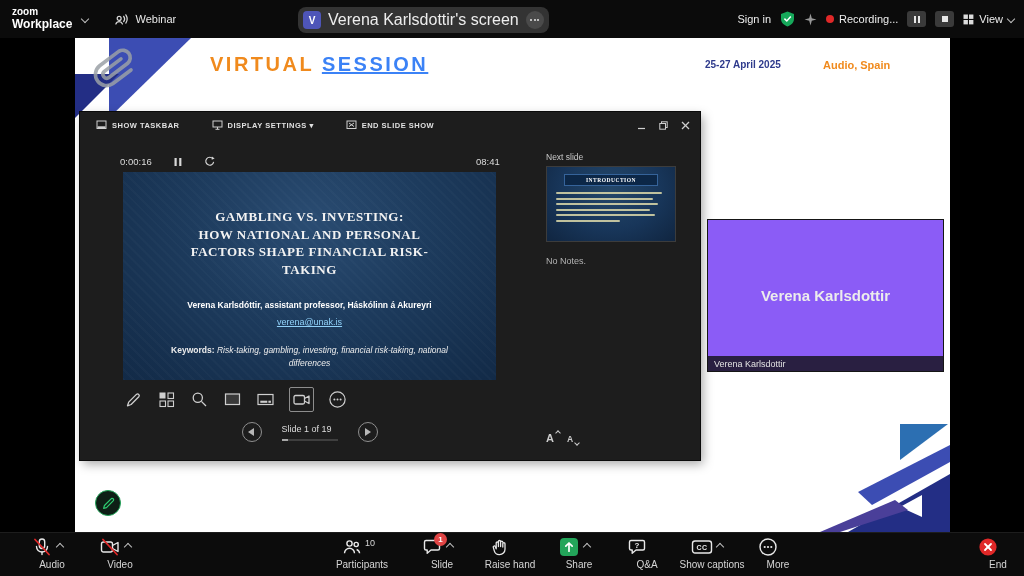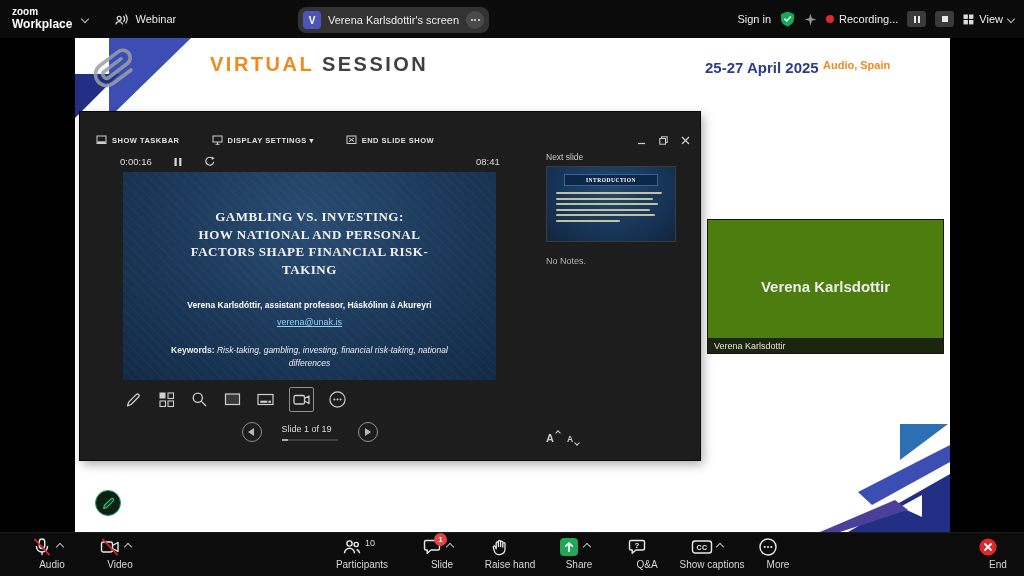--- a/index.html
+++ b/index.html
@@ -15,48 +15,48 @@
   .tb-left { display:flex; align-items:center; gap:10px; padding-left:12px; }
   .logo { display:flex; flex-direction:column; line-height:1.05; }
   .logo .l1 { font-size:10px; font-weight:700; color:#fff; }
   .logo .l2 { font-size:12px; font-weight:700; color:#fff; }
   .caret { display:inline-block; width:6px; height:6px; border-left:1.5px solid #bdbdbd; border-top:1.5px solid #bdbdbd; }
   .caret.down { transform:rotate(-135deg); }
   .caret.up { transform:rotate(45deg); }
   .webinar { display:flex; align-items:center; gap:6px; margin-left:16px; color:#e8e8e8; font-size:11px; }
   .pill { position:absolute; left:298px; top:7px; height:26px; background:#333333; border-radius:8px; display:flex; align-items:center; gap:7px; padding:0 5px 0 5px; }
   .pill .avatar { width:18px; height:18px; border-radius:4px; background:#4e55b8; color:#fff; font-size:10px; font-weight:700; display:flex; align-items:center; justify-content:center; }
-  .pill .plabel { font-size:11px; color:#ededed; white-space:nowrap; }
+  .pill .plabel { font-size:16px; color:#ededed; white-space:nowrap; }
   .pill .pmore { width:18px; height:18px; border-radius:50%; background:#4a4a4a; display:flex; align-items:center; justify-content:center; gap:1.5px; }
   .dot2 { width:2px; height:2px; border-radius:50%; background:#e5e5e5; }
   .tb-right { position:absolute; right:10px; top:0; height:38px; display:flex; align-items:center; gap:9px; }
   .signin { font-size:11px; color:#ededed; }
   .recwrap { display:flex; align-items:center; gap:5px; }
   .recdot { width:8px; height:8px; border-radius:50%; background:#e02828; }
   .rectext { font-size:11px; color:#ededed; }
   .recbtn { width:19px; height:16px; border-radius:3px; background:#3a3a3a; display:flex; align-items:center; justify-content:center; gap:2px; }
   .pbars { width:2px; height:7px; background:#e8e8e8; }
   .stopsq { width:6px; height:6px; background:#e8e8e8; }
   .viewwrap { display:flex; align-items:center; gap:5px; }
   .viewtext { font-size:11px; color:#ededed; }
 
   
   .stage { position:absolute; left:75px; top:38px; width:875px; height:494px; background:#ffffff; }
   .banner-title { position:absolute; left:135px; top:15px; font-size:20px; font-weight:800; letter-spacing:2.5px; white-space:nowrap; }
   .banner-title .orange { color:#f08a1d; }
-  .banner-title .navy { color:#404040; }
-  .banner-dates { position:absolute; left:630px; top:21px; font-size:15px; font-weight:700; color:#2e3a8c; }
+  .banner-title .navy { color:#3b82f6;text-decoration:underline; }
+  .banner-dates { position:absolute; left:630px; top:21px; font-size:10px; font-weight:700; color:#2e3a8c; }
   .banner-loc { position:absolute; left:748px; top:21px; font-size:11px; font-weight:700; color:#f08a1d; }
   .deco-tl { position:absolute; left:0; top:0; }
   .deco-br { position:absolute; right:0; bottom:0; }
   .paperclip { position:absolute; left:16px; top:6px; transform:rotate(8deg); }
 
   
   .ppt { position:absolute; left:5px; top:74px; width:620px; height:348px; background:#1d1d1d; box-shadow:0 0 0 1px #0a0a0a, 3px 4px 10px rgba(0,0,0,.35); }
-  .ppt-menu { height:26px; display:flex; align-items:center; gap:32px; padding:0 10px 0 16px;margin-top:15px; }
+  .ppt-menu { height:26px; display:flex; align-items:center; gap:32px; padding:0 10px 0 16px; }
   .pmitem { display:flex; align-items:center; gap:5px; font-size:7.5px; font-weight:700; letter-spacing:.5px; color:#e0e0e0; white-space:nowrap; }
   .ppt-ctrls { margin-left:auto; display:flex; align-items:center; gap:13px; }
   .timer-row { position:absolute; left:40px; top:44px; display:flex; align-items:center; gap:22px; color:#dcdcdc; font-size:9.5px; }
   .clock { position:absolute; left:396px; top:44px; color:#dcdcdc; font-size:9.5px; }
   .slide {
     position:absolute; left:43px; top:60px; width:373px; height:208px; text-align:center;
     background: radial-gradient(ellipse at 50% 25%, #2a4c72 0%, #1d3b5d 45%, #122a47 100%);
   }
   .slide::after { content:""; position:absolute; inset:0;
     background: repeating-linear-gradient(45deg, rgba(255,255,255,.018) 0 2px, transparent 2px 7px); pointer-events:none; }
@@ -85,21 +85,21 @@
   .thumb-lines b { display:block; height:2px; background:rgba(222,218,170,.85); margin-bottom:3.5px; border-radius:1px; }
   .no-notes { position:absolute; left:466px; top:144px; font-size:9px; color:#b3b3b3; }
   .font-btns { position:absolute; left:466px; top:320px; display:flex; align-items:flex-end; gap:13px; color:#cdcdcd; }
   .fbig { font-size:11px; font-weight:700; position:relative; }
   .fsmall { font-size:8.5px; font-weight:700; position:relative; }
   .fcaret { position:absolute; right:-6px; top:-1px; width:4px; height:4px; border-left:1px solid #cdcdcd; border-top:1px solid #cdcdcd; }
   .fcaret.u { transform:rotate(45deg); }
   .fcaret.d { transform:rotate(-135deg); top:auto; bottom:-1px; }
 
   
-  .tile { position:absolute; left:633px; top:182px; width:235px; height:133px; background:#4d7c0f; box-shadow:0 0 0 1px #151515; }
+  .tile { position:absolute; left:633px; top:182px; width:235px; height:151px; background:#8b5cf6; box-shadow:0 0 0 1px #151515; }
   .tile-center { position:absolute; inset:0; display:flex; align-items:center; justify-content:center; font-size:15px; font-weight:700; color:#ececec; }
   .tile-tag { position:absolute; left:0; right:0; bottom:0; height:15px; background:rgba(14,14,14,.78); display:flex; align-items:center; padding-left:6px; font-size:9px; color:#e2e2e2; }
 
   
   .annotate { position:absolute; left:20px; top:452px; width:26px; height:26px; border-radius:50%; background:#0e1f16; border:1.5px solid #23a55a; display:flex; align-items:center; justify-content:center; }
 
   
   .bottombar { position:absolute; left:0; right:0; bottom:0; height:44px; background:#0c0c0c; border-top:1px solid #1d1d1d; }
   .tbtn { position:absolute; top:4px; display:flex; flex-direction:column; align-items:center; gap:2px; }
   .tbtn .ic { position:relative; height:20px; display:flex; align-items:center; }

